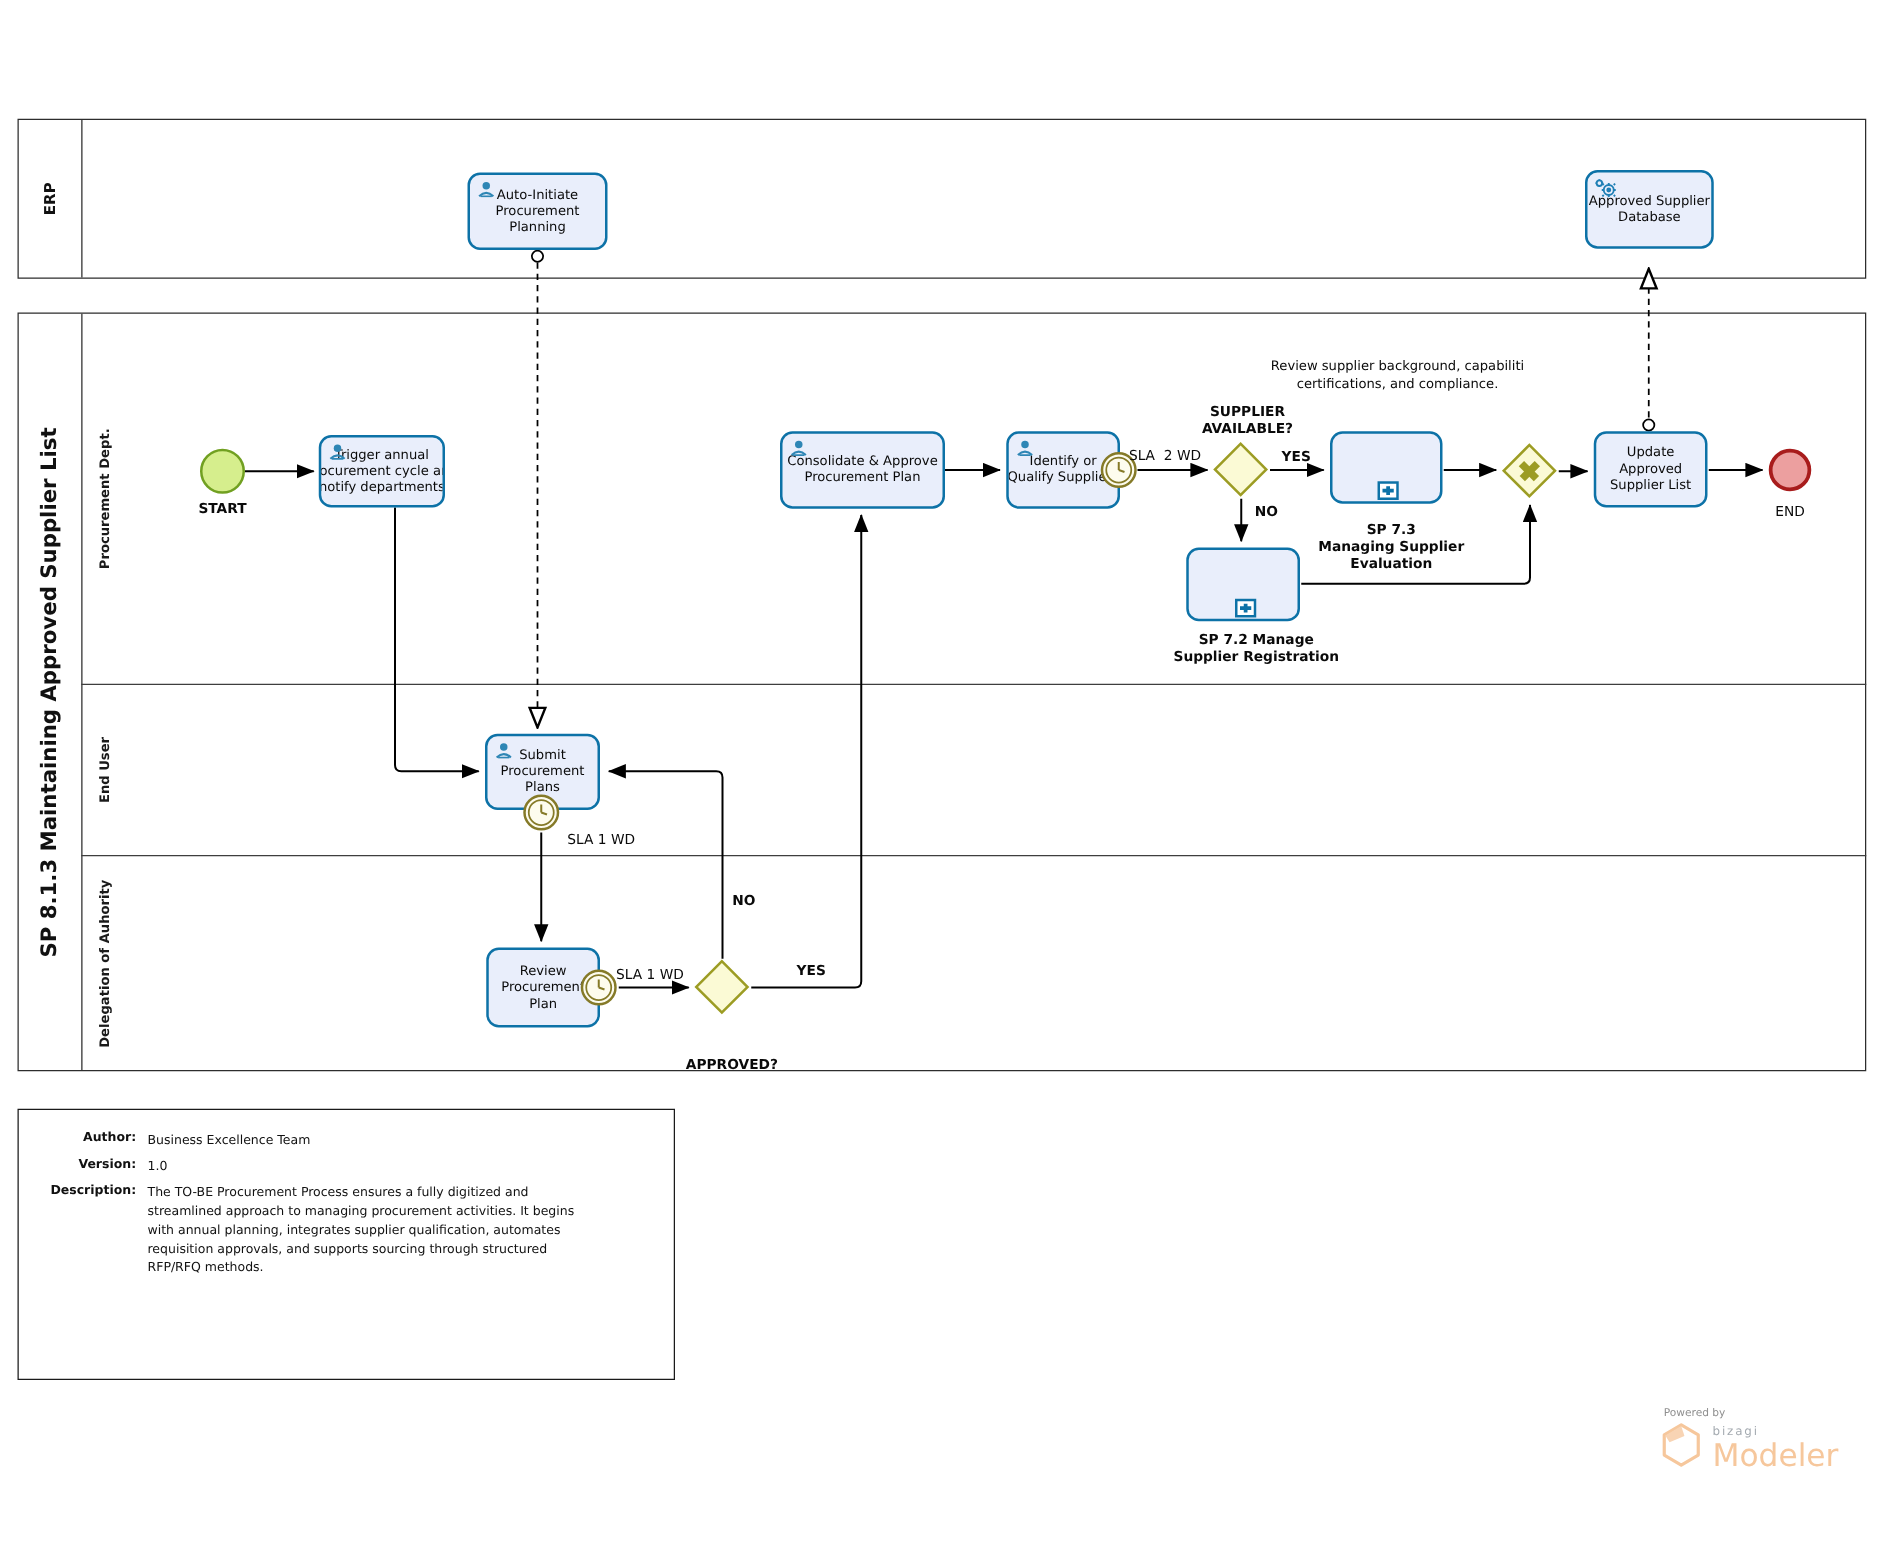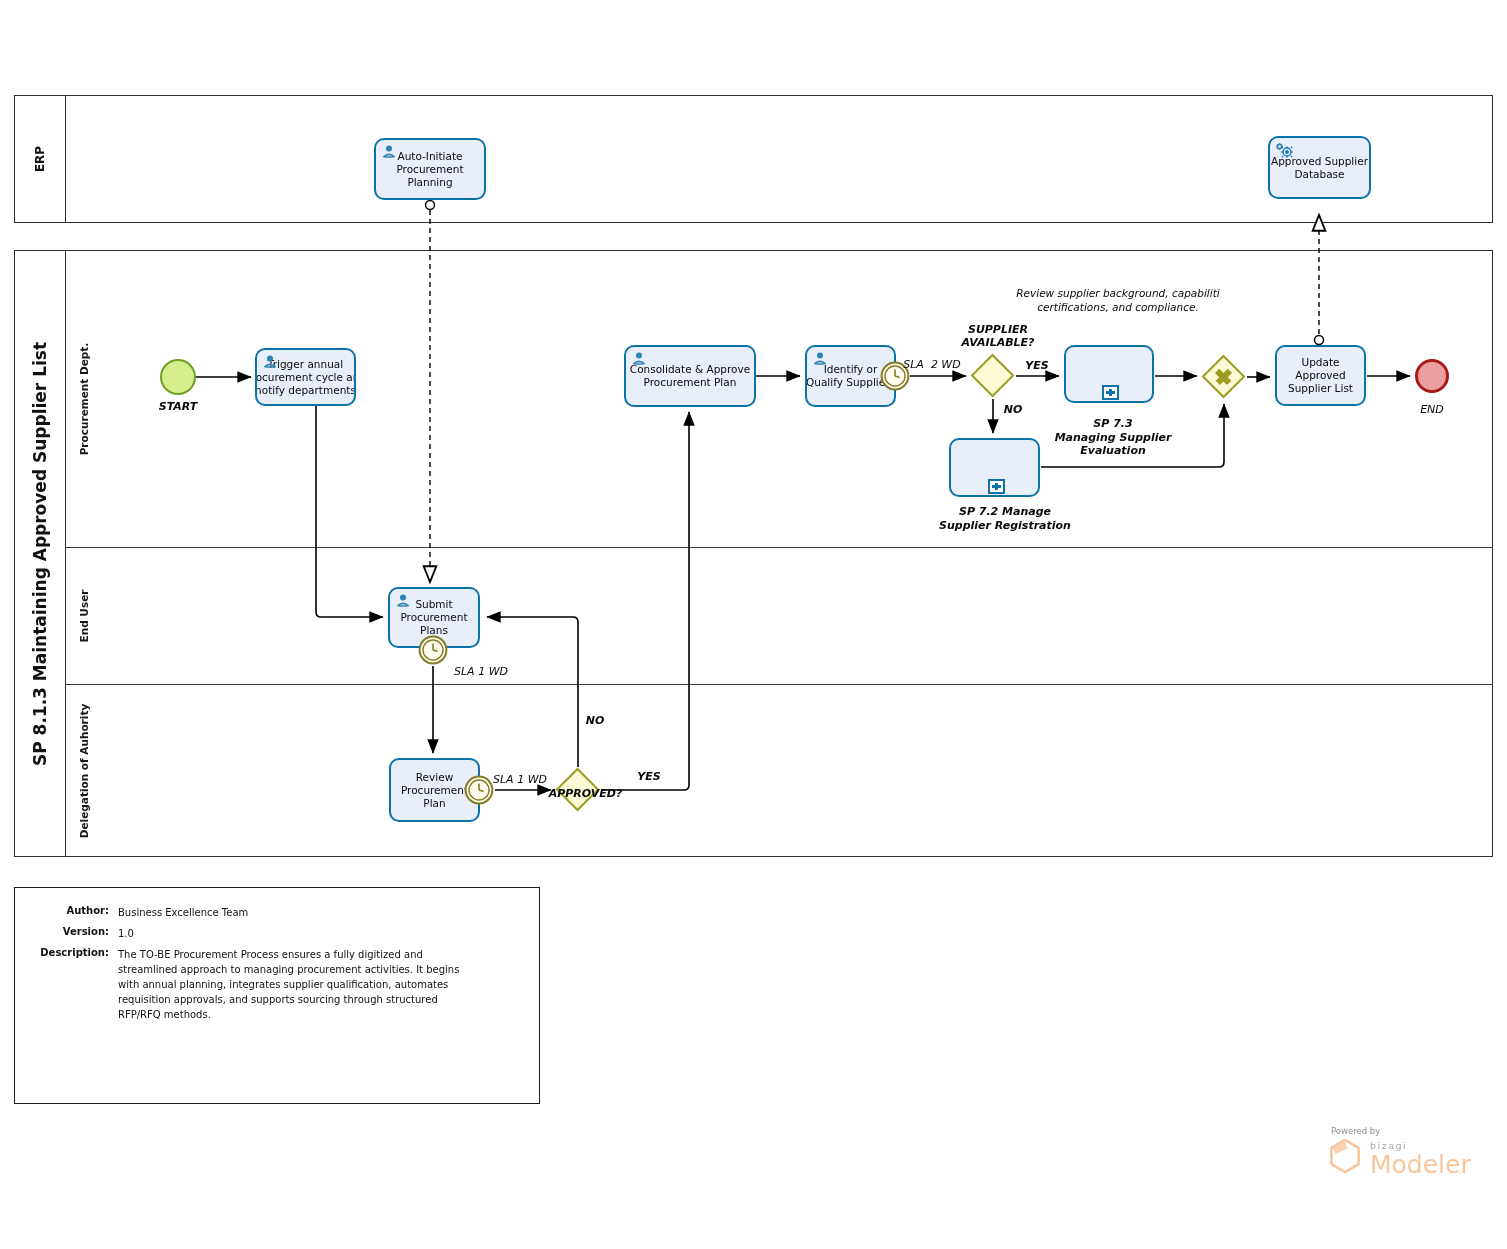--- a/index.html
+++ b/index.html
@@ -31,21 +31,21 @@
   .gw-x:before,.gw-x:after{content:"";position:absolute;background:#9c9c24;}
   .gw-x:before{left:50%;top:5px;bottom:5px;width:6px;margin-left:-3px;}
   .gw-x:after{top:50%;left:5px;right:5px;height:6px;margin-top:-3px;}
   .timer{position:absolute;width:30px;height:30px;}
   .plus-marker{position:absolute;width:17px;height:15px;background:#fff;border:2.2px solid #0d72a7;box-sizing:border-box;}
   .plus-marker:before,.plus-marker:after{content:"";position:absolute;background:#0d72a7;}
   .plus-marker:before{left:50%;top:2px;bottom:2px;width:3.4px;margin-left:-1.7px;}
   .plus-marker:after{top:50%;left:2px;right:2px;height:3.4px;margin-top:-1.7px;}
 
   
-  .lbl{position:absolute;font-size:11px;text-align:center;white-space:pre;line-height:13px;color:#0a0a0a;font-style:italic;}
+  .lbl{position:absolute;font-size:11px;text-align:center;white-space:pre;line-height:13px;color:#0a0a0a;}
   .bold{font-weight:bold;}
   .clip{overflow:hidden;line-height:13.5px;}
   .annotation{font-size:10.5px;line-height:13.5px;white-space:pre;}
 
   svg.connectors{position:absolute;left:0;top:0;}
   .seq{stroke:#000;stroke-width:1.6;fill:none;}
   .msg{stroke:#000;stroke-width:1.4;fill:none;stroke-dasharray:5 4;}
 
   
   .info-box{position:absolute;left:14px;top:887px;width:526px;height:217px;border:1.6px solid #1a1a1a;
@@ -244,21 +244,21 @@
 Plan</span>
   </div>
   <svg class="timer" style="left:464px;top:775px;" viewBox="0 0 30 30">
     <circle cx="15" cy="15" r="13.4" fill="#fdfcee" stroke="#857a28" stroke-width="2"></circle>
     <circle cx="15" cy="15" r="10" fill="none" stroke="#857a28" stroke-width="1.4"></circle>
     <path d="M15,15 V8.6 M15,15 L19.6,16.6" stroke="#857a28" stroke-width="1.6" fill="none"></path>
   </svg>
   <div class="lbl" style="left:492px;top:773px;width:56px;">SLA 1 WD</div>
 
   <div class="gateway" style="left:562px;top:774px;"></div>
-  <div class="lbl bold" style="left:528px;top:787px;width:115px;">APPROVED?</div>
+  <div class="lbl bold" style="left:528px;top:845px;width:115px;">APPROVED?</div>
   <div class="lbl bold" style="left:582px;top:714px;width:26px;">NO</div>
   <div class="lbl bold" style="left:633px;top:770px;width:32px;">YES</div>
 
   <div class="info-box">
     <div class="info-rows">
       <div class="info-row">
         <div class="info-label">Author:</div>
         <div class="info-value">Business Excellence Team</div>
       </div>
       <div class="info-row">

